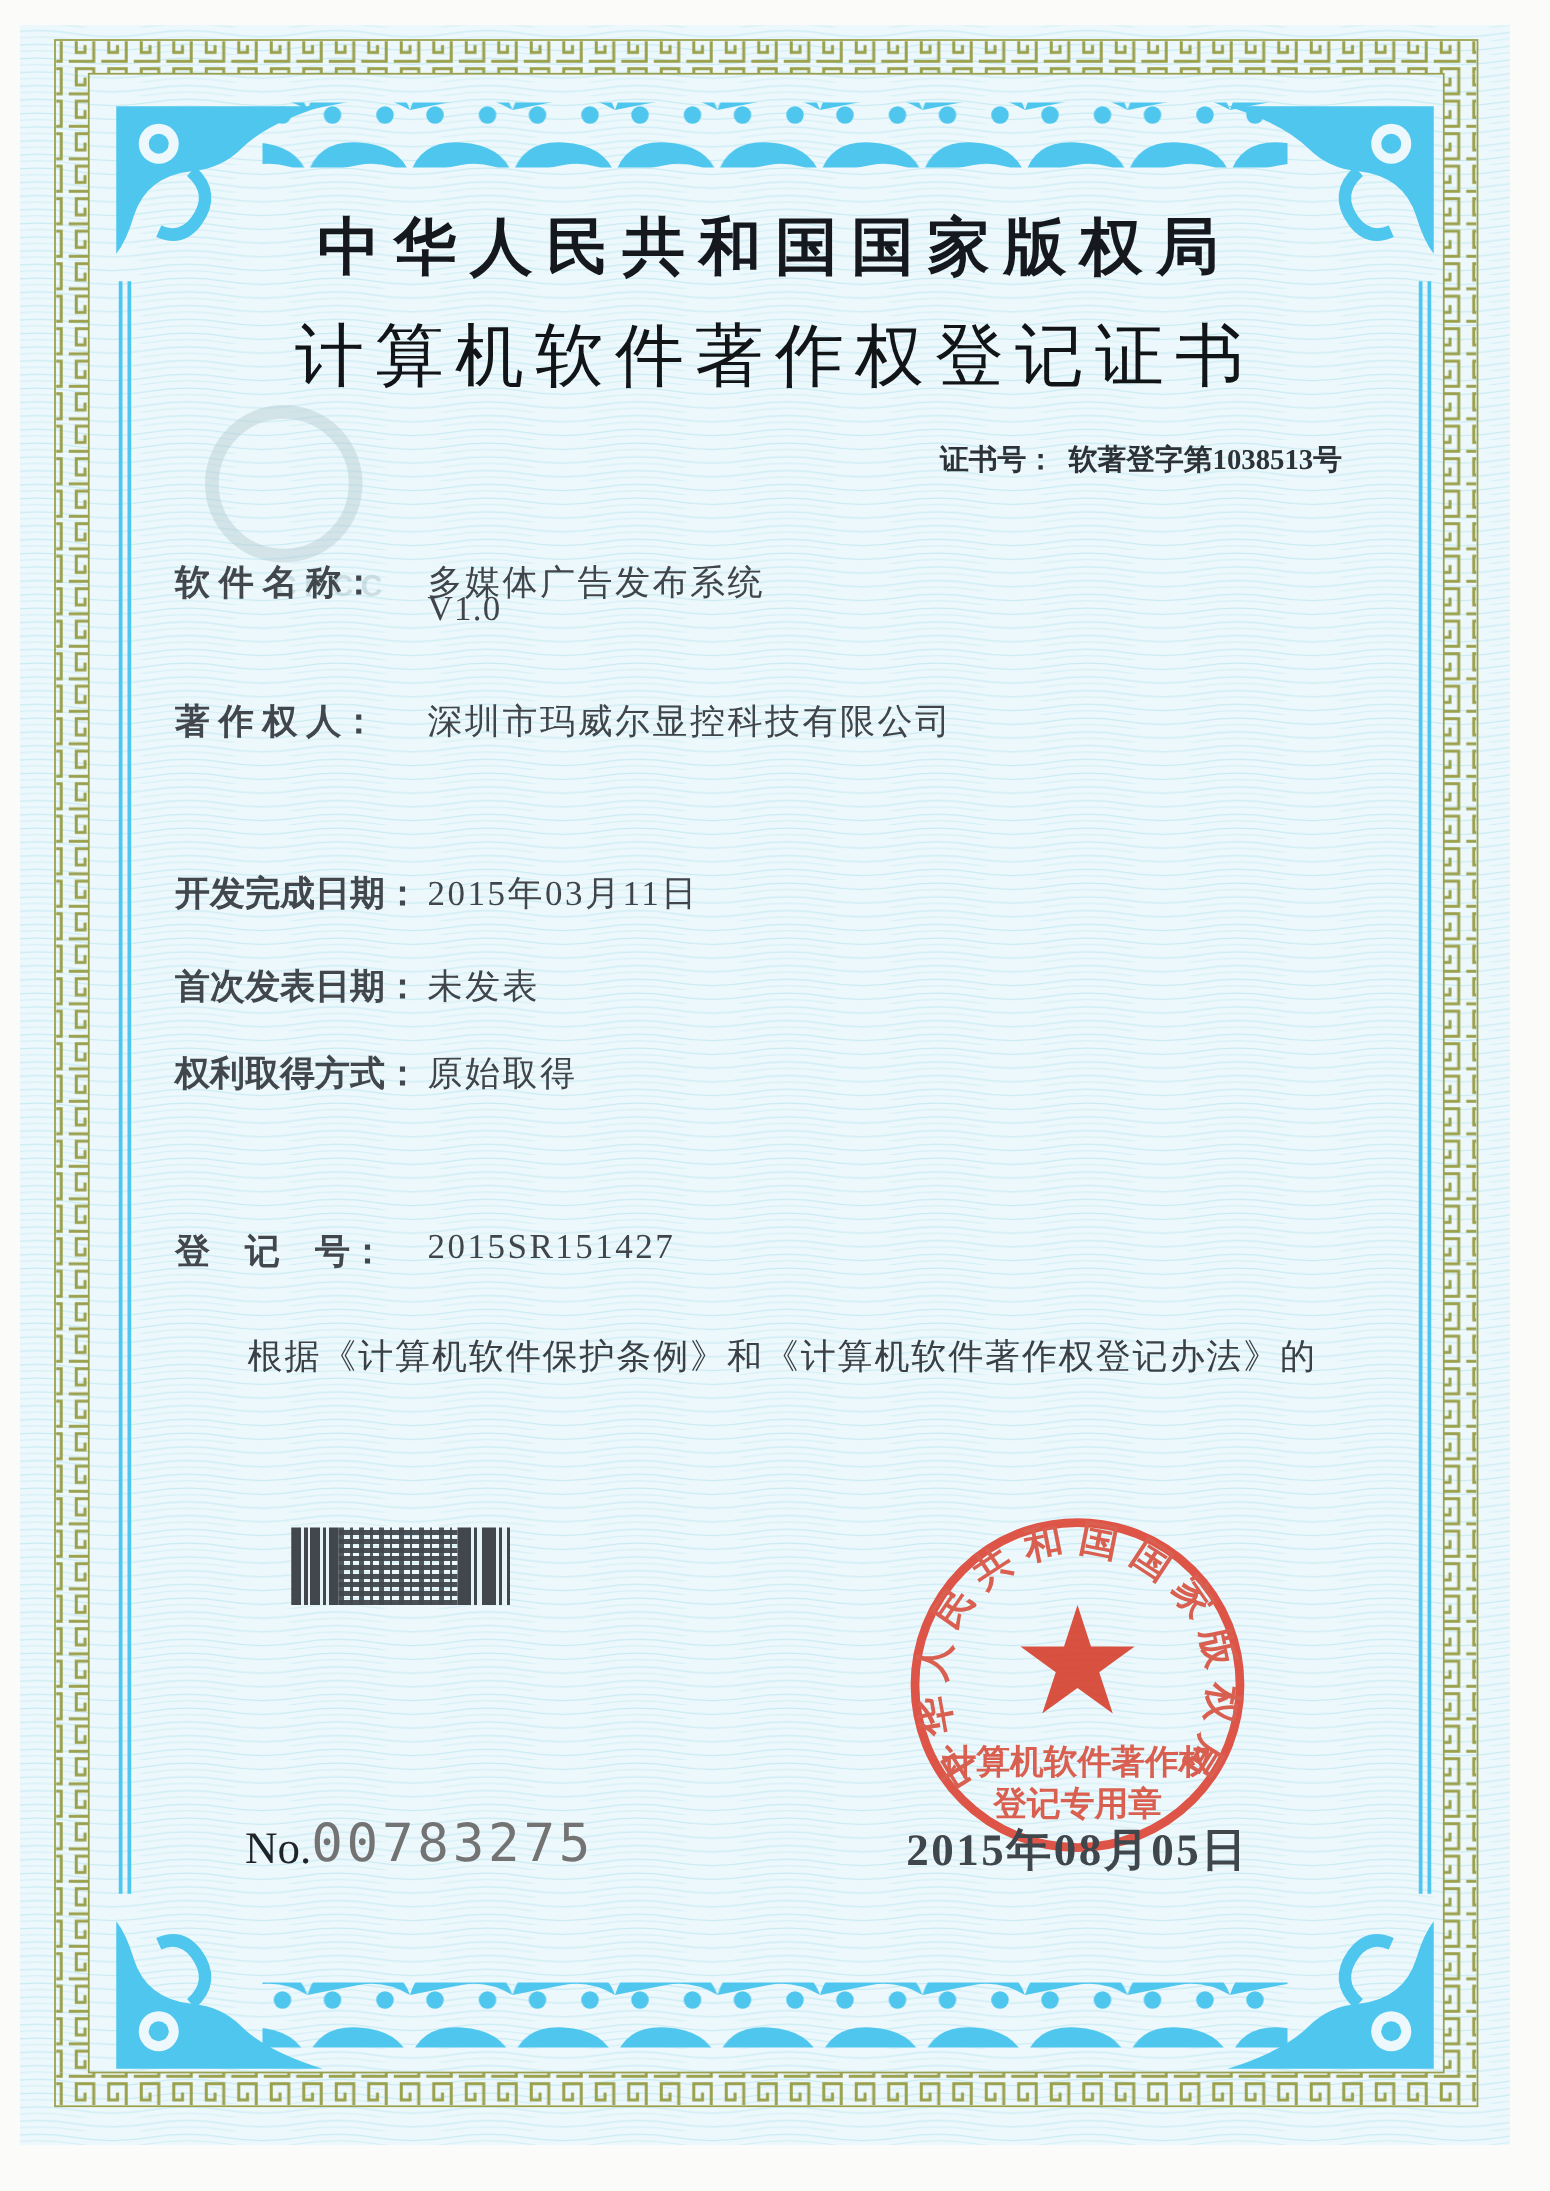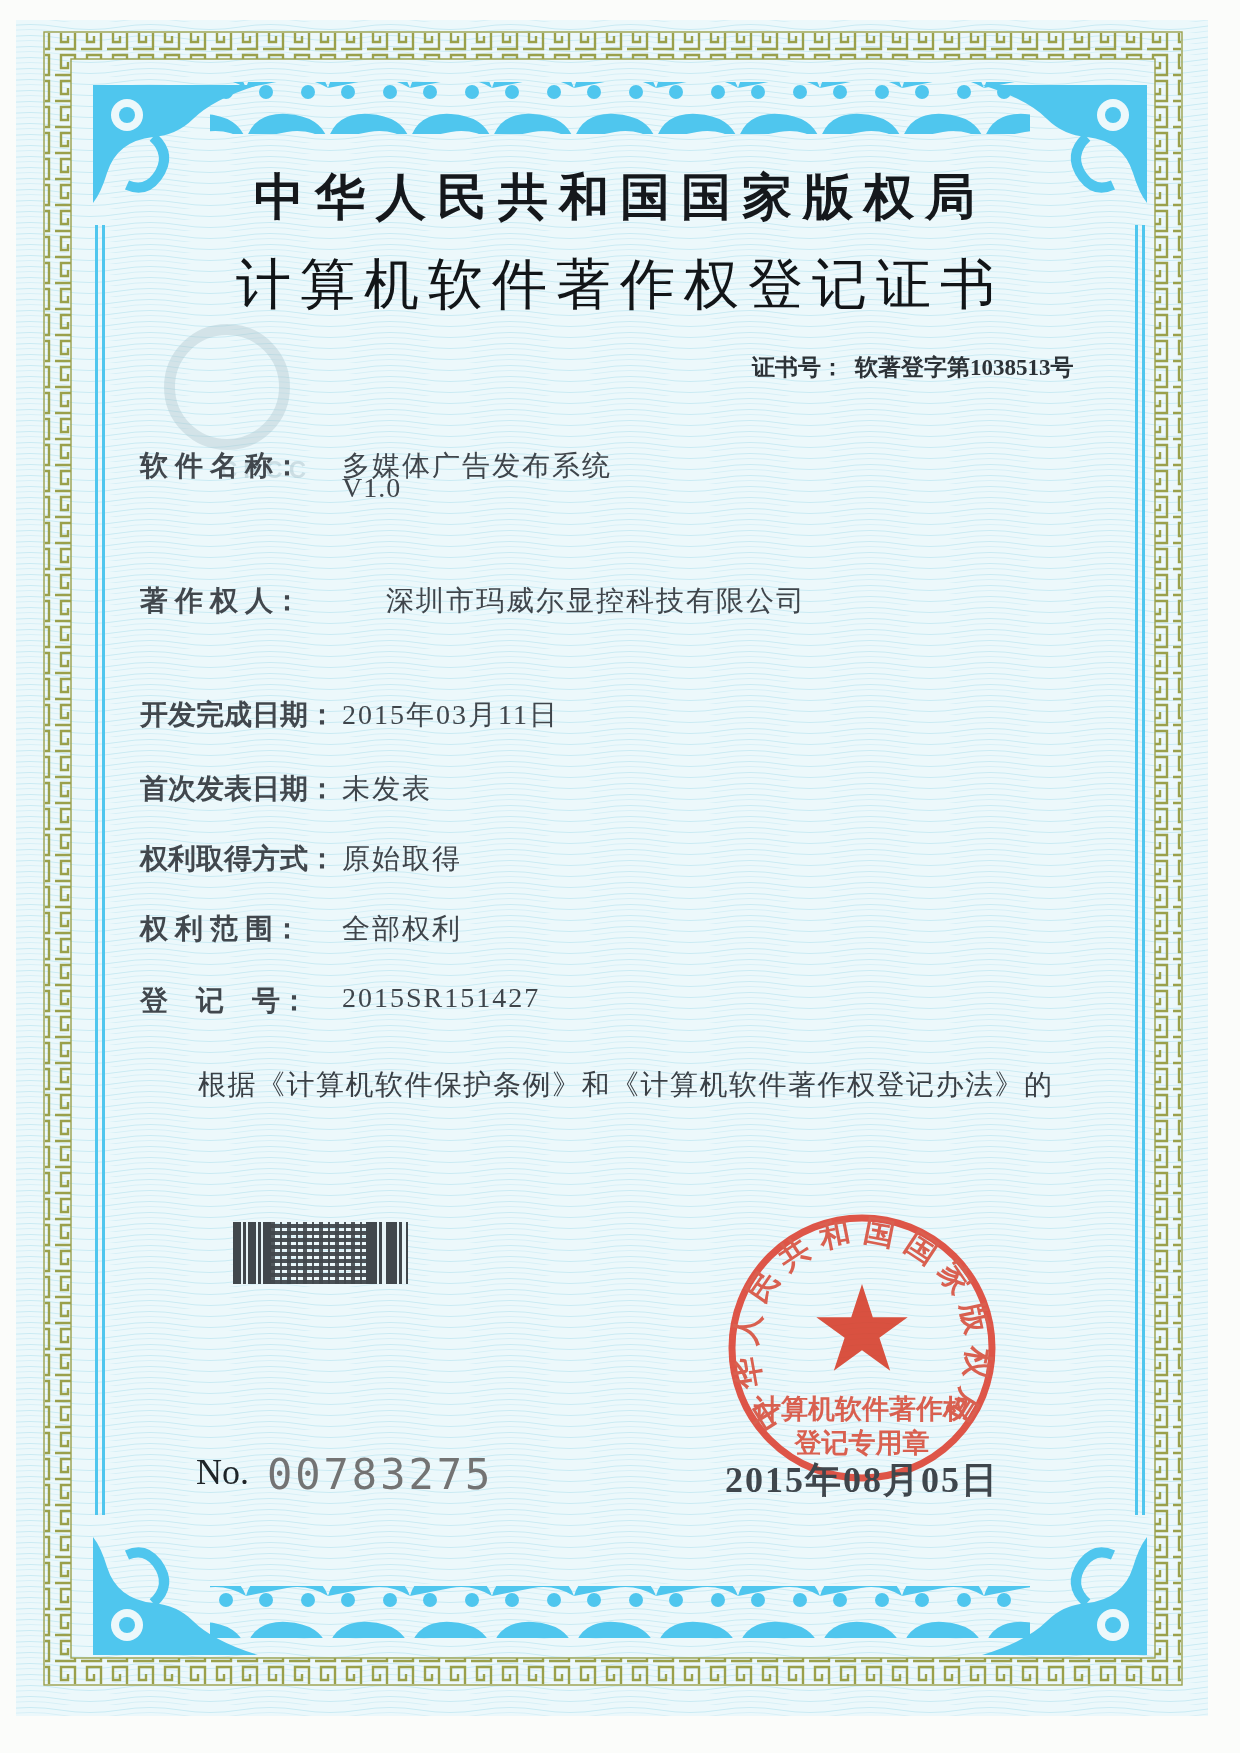--- a/index.html
+++ b/index.html
@@ -11,38 +11,38 @@
 
   .authority{left:0;top:164px;width:1240px;text-align:center;font-size:50px;font-weight:700;
              letter-spacing:11px;color:#15181c;}
   .cert-title{left:0;top:248px;width:1240px;text-align:center;font-size:55px;font-weight:400;
              letter-spacing:9px;color:#121518;}
   .certno{left:752px;top:352px;display:flex;gap:11px;font-size:23px;color:#2c3237;font-weight:700;}
 
   .frow{left:140px;display:flex;font-size:28px;color:#41474d;}
   .flabel{width:202px;flex:none;font-weight:700;}
   .fvalue{color:#3f454b;letter-spacing:2px;}
-  .r1{top:447px;} .r2{top:582px;gap:44px;} .r3{top:696px;} .r4{top:770px;}
+  .r1{top:447px;} .r2{top:558px;} .r3{top:696px;} .r4{top:770px;}
   .r5{top:840px;} .r6{top:910px;} .r7{top:982px;}
   .version{left:342px;top:472px;font-size:28px;color:#3f454b;letter-spacing:1px;}
 
   .stmt1{left:198px;top:1066px;width:950px;font-size:28px;letter-spacing:1.5px;color:#3a4046;}
   .stmt2{left:140px;top:1138px;width:950px;font-size:28px;letter-spacing:1.5px;color:#3a4046;}
 
   .barcode{left:233px;top:1222px;width:175px;height:62px;display:flex;}
   .bc-left{width:38px;height:100%;
      background:repeating-linear-gradient(90deg,#41474c 0 8px,#e7f4f7 8px 10px,#41474c 10px 13px,#e7f4f7 13px 15px);}
   .bc-mid{flex:1;height:100%;
      background:
        repeating-linear-gradient(0deg,rgba(65,71,76,.95) 0 4px,rgba(0,0,0,0) 4px 7px),
        repeating-linear-gradient(90deg,rgba(65,71,76,.9) 0 4px,rgba(0,0,0,0) 4px 9px,rgba(65,71,76,.9) 9px 11px,rgba(0,0,0,0) 11px 16px);}
   .bc-right{width:42px;height:100%;
      background:repeating-linear-gradient(90deg,#41474c 0 11px,#e7f4f7 11px 13px,#41474c 13px 16px,#e7f4f7 16px 20px);}
 
-  .serial{left:196px;top:1444px;display:flex;gap:18px;align-items:center;}
+  .serial{left:196px;top:1444px;display:flex;align-items:flex-end;}
   .serial-label{font-size:36px;color:#1f2428;}
   .serial-number{font-family:"DejaVu Sans Mono","Liberation Mono",monospace;
                  font-size:42px;color:#737373;letter-spacing:3px;padding-top:6px;}
 
   .seal-wrap{left:712px;top:1198px;width:300px;height:300px;}
   .seal-date{left:662px;top:1456px;width:400px;text-align:center;font-size:36px;font-weight:700;
              color:#3f464c;letter-spacing:2px;}
 
   .watermark{left:142px;top:324px;width:170px;height:170px;opacity:.4;text-align:right;}
   .wm-ring{width:104px;height:104px;margin:0 auto;border:11px solid #aec6ce;border-radius:50%;}
@@ -143,24 +143,20 @@
     <span class="fvalue">2015年03月11日</span>
   </div>
   <div class="abs frow r5">
     <span class="flabel">权利取得方式：</span>
     <span class="fvalue">原始取得</span>
   </div>
   <div class="abs frow r4">
     <span class="flabel">首次发表日期：</span>
     <span class="fvalue">未发表</span>
   </div>
-  <div class="abs frow r6">
-    <span class="flabel">权 利 范 围：</span>
-    <span class="fvalue">全部权利</span>
-  </div>
   <div class="abs frow r7">
     <span class="flabel">登　记　号：</span>
     <span class="fvalue">2015SR151427</span>
   </div>
 
   <div class="abs stmt1">根据《计算机软件保护条例》和《计算机软件著作权登记办法》的</div>
 
   <div class="abs barcode">
     <div class="bc-left"></div>
     <div class="bc-mid"></div>

